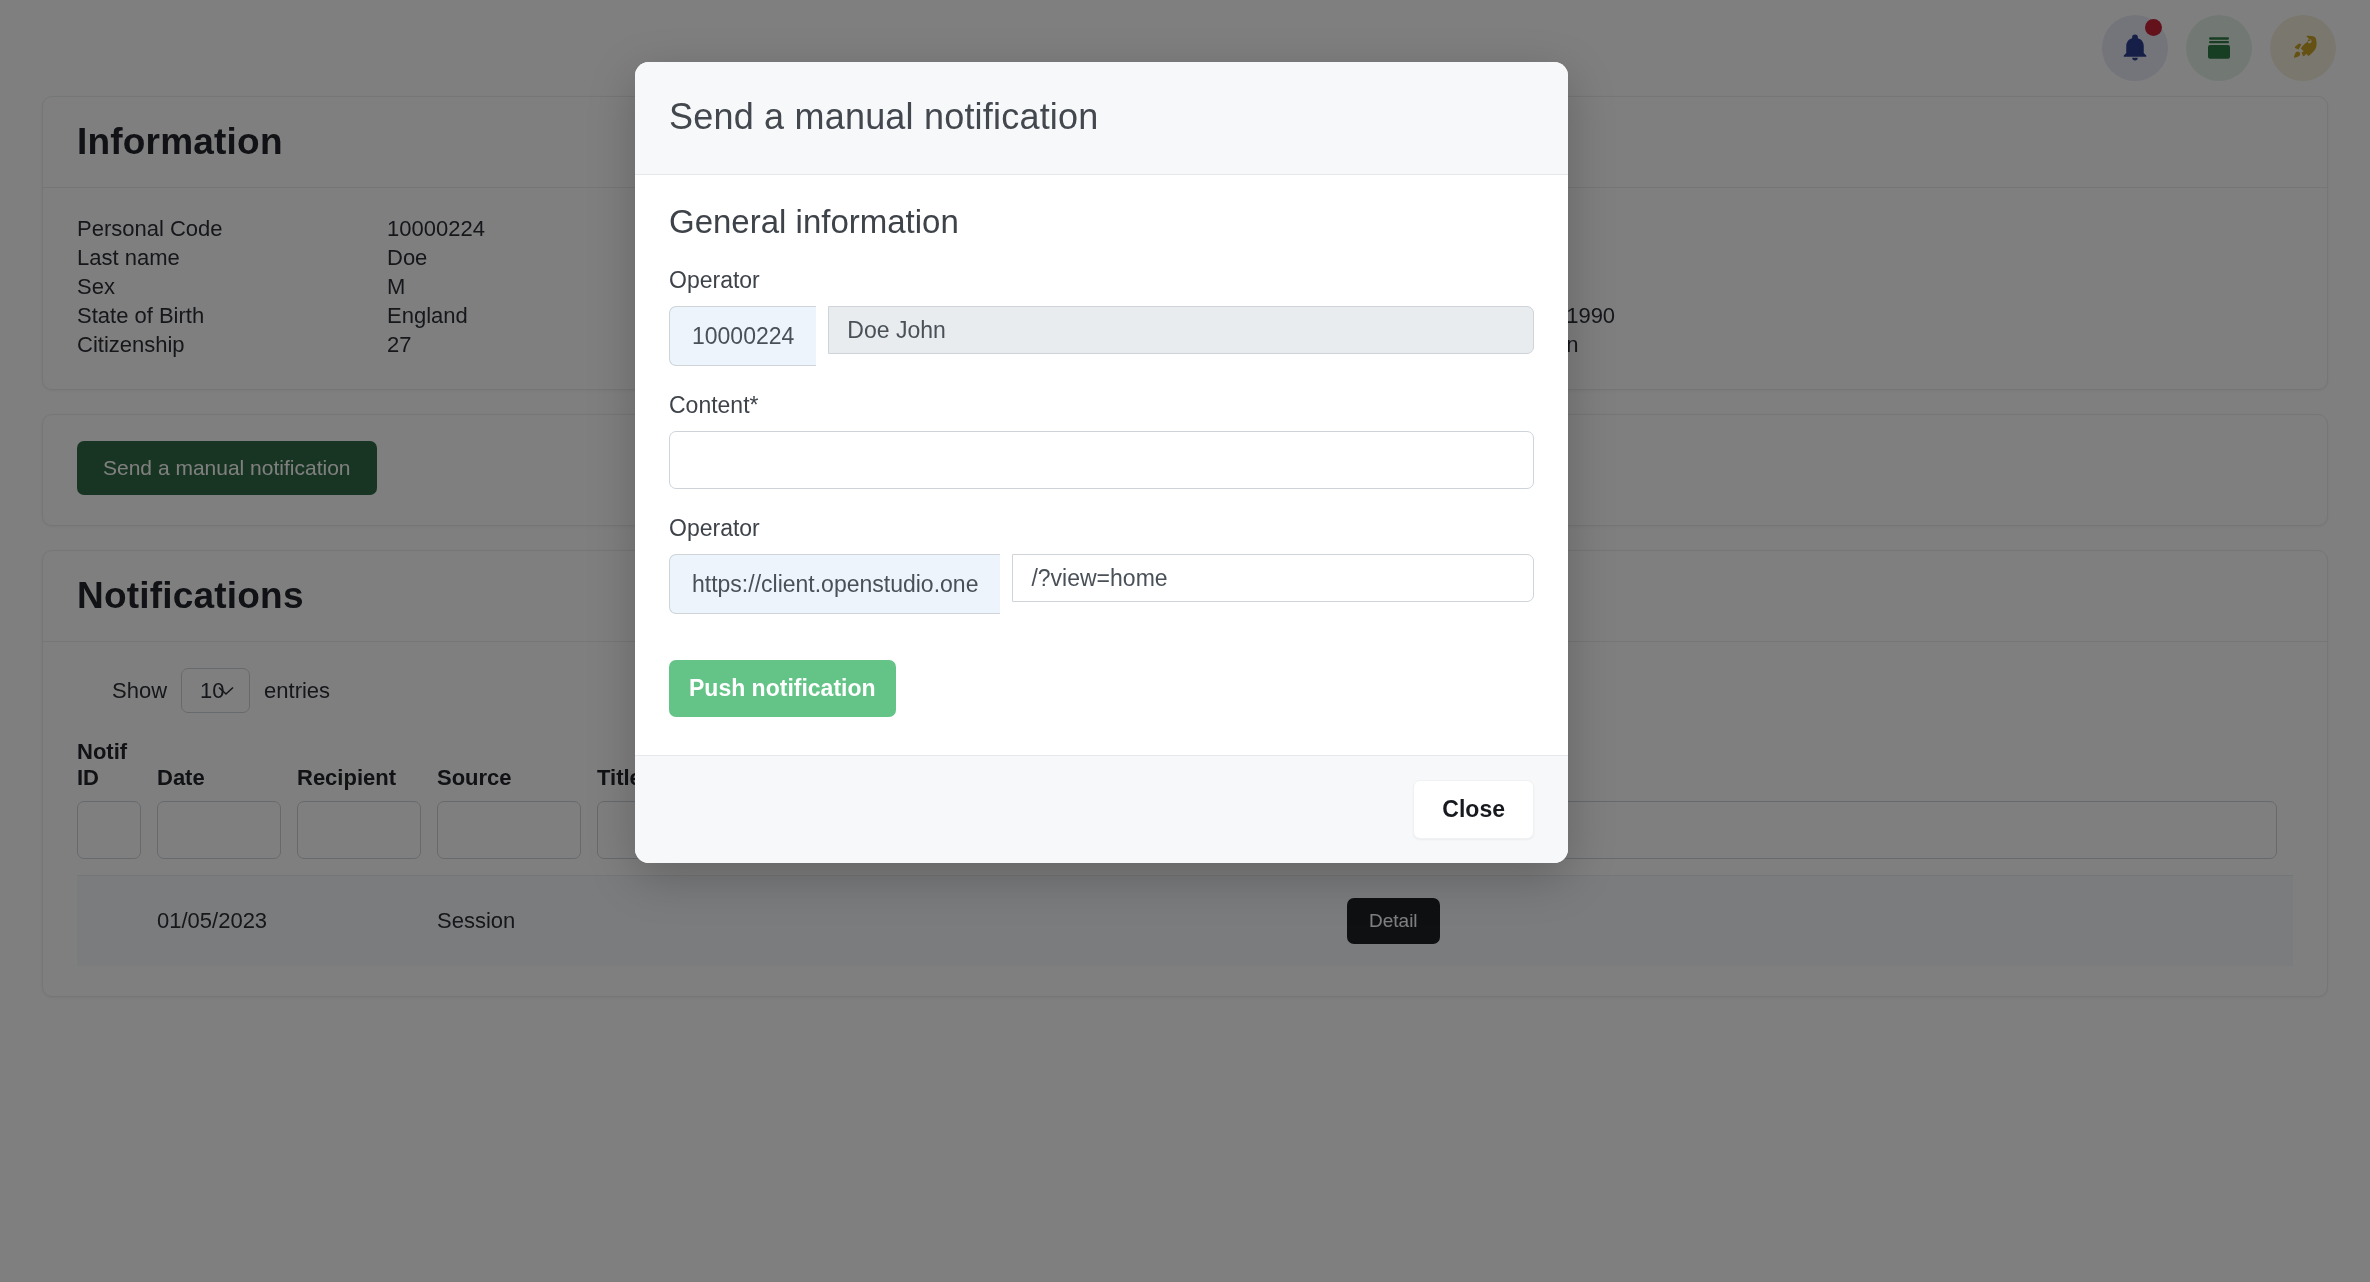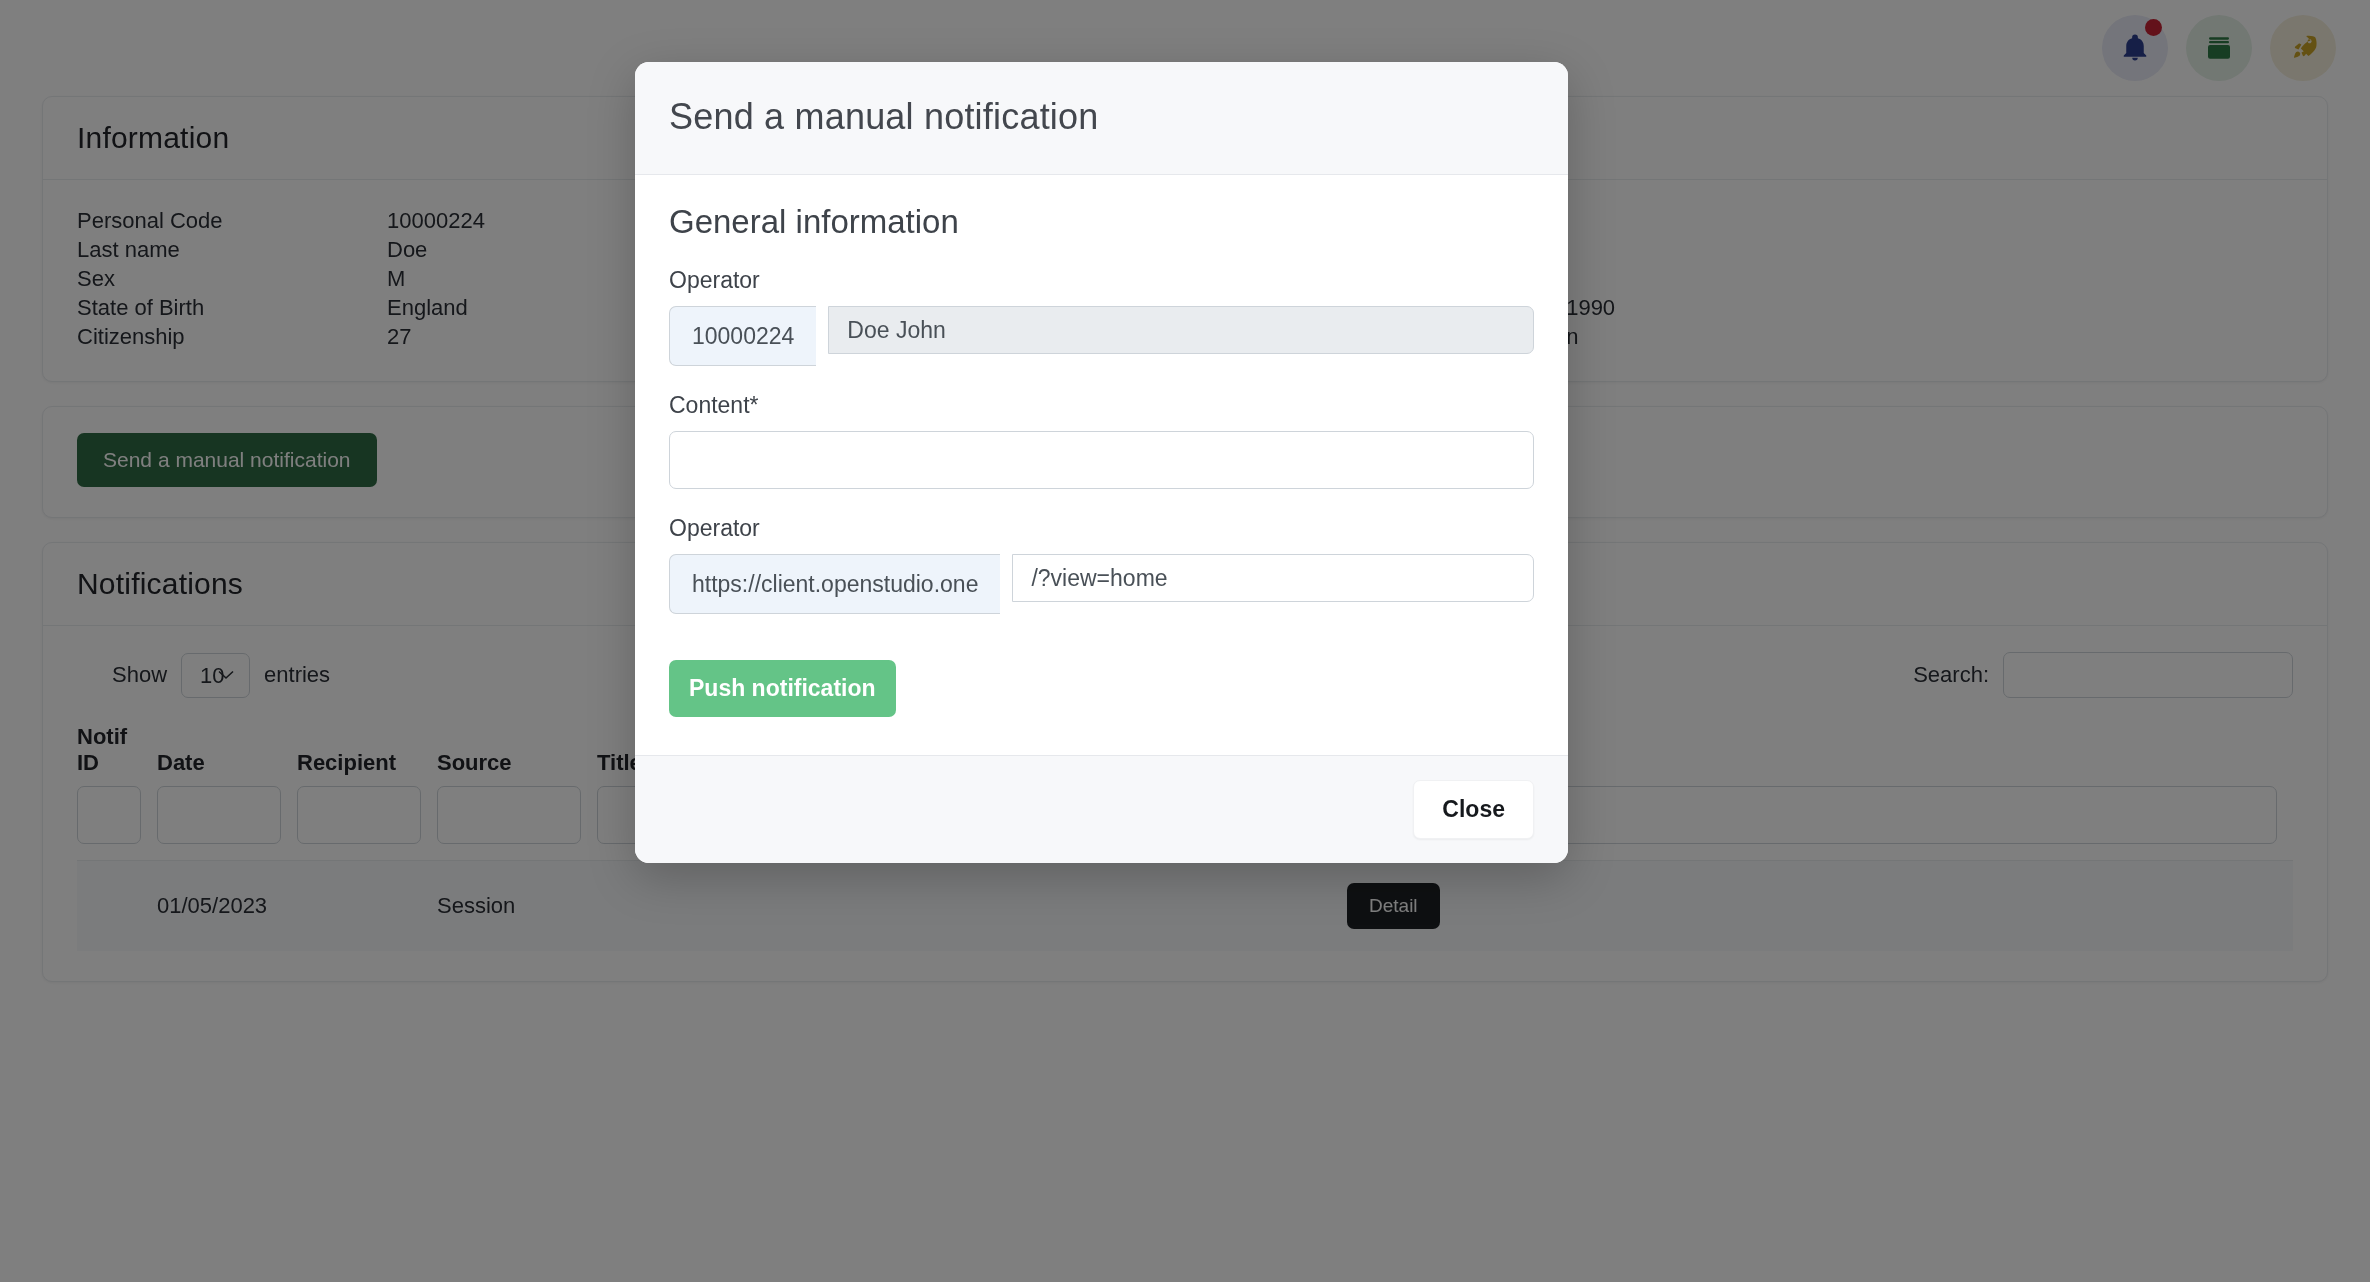--- a/index.html
+++ b/index.html
@@ -65,22 +65,22 @@
     border-radius: 10px;
     box-shadow: 0 1px 3px rgba(0,0,0,.06);
     margin-bottom: 24px;
   }
 
   .card-head {
     padding: 24px 34px;
     border-bottom: 1px solid #e9ecef;
   }
   .card-head h2 {
-    font-size: 30px;
-    font-weight: 400;
+    font-size: 37px;
+    font-weight: 700;
     color: #22252a;
     letter-spacing: .2px;
   }
   .card-body { padding: 26px 34px 30px; }
 
   .info-grid {
     display: grid;
     grid-template-columns: 310px 1fr 330px 1fr;
     column-gap: 0;
     row-gap: 0;
@@ -422,24 +422,20 @@
               <select class="mini-select">
                 <option>10</option>
               </select>
               <svg class="chev" width="16" height="10" viewBox="0 0 16 10">
                 <path d="M1 1.5 8 8 15 1.5" stroke="#2b2f36" stroke-width="1.6" fill="none"></path>
               </svg>
             </span>
             <span>entries</span>
           </div>
 
-          <div class="search-area">
-            <span>Search:</span>
-            <input class="search-input" type="text" value="" style="">
-          </div>
         </div>
 
         <table class="dtable">
           <thead>
             <tr>
               <th style="width:80px">Notif ID</th>
               <th style="width:140px">Date</th>
               <th style="width:140px">Recipient</th>
               <th style="width:160px">Source</th>
               <th style="width:300px">Title</th>

